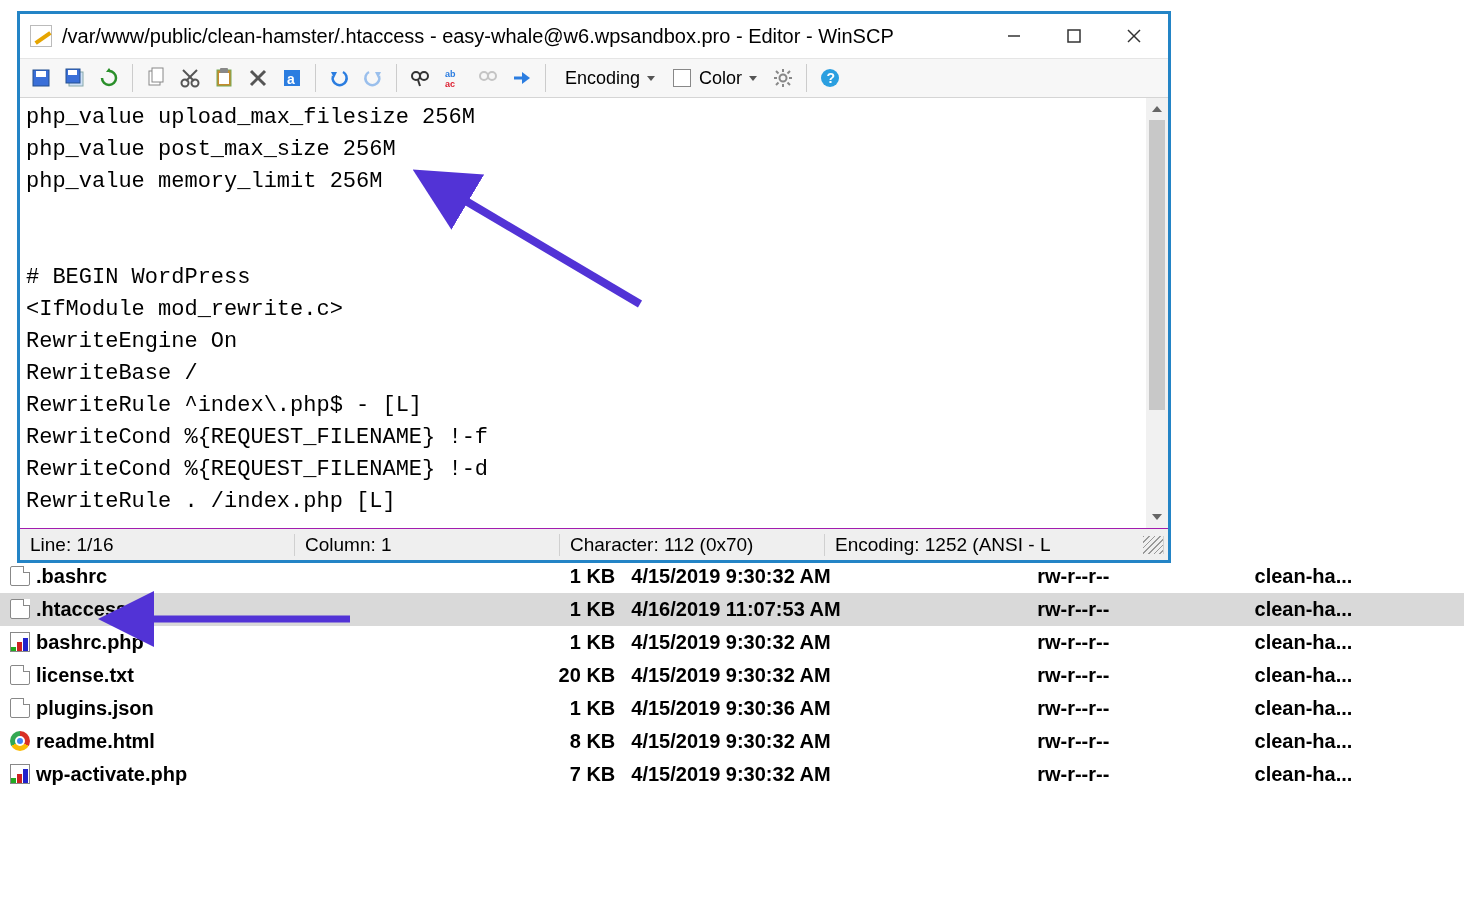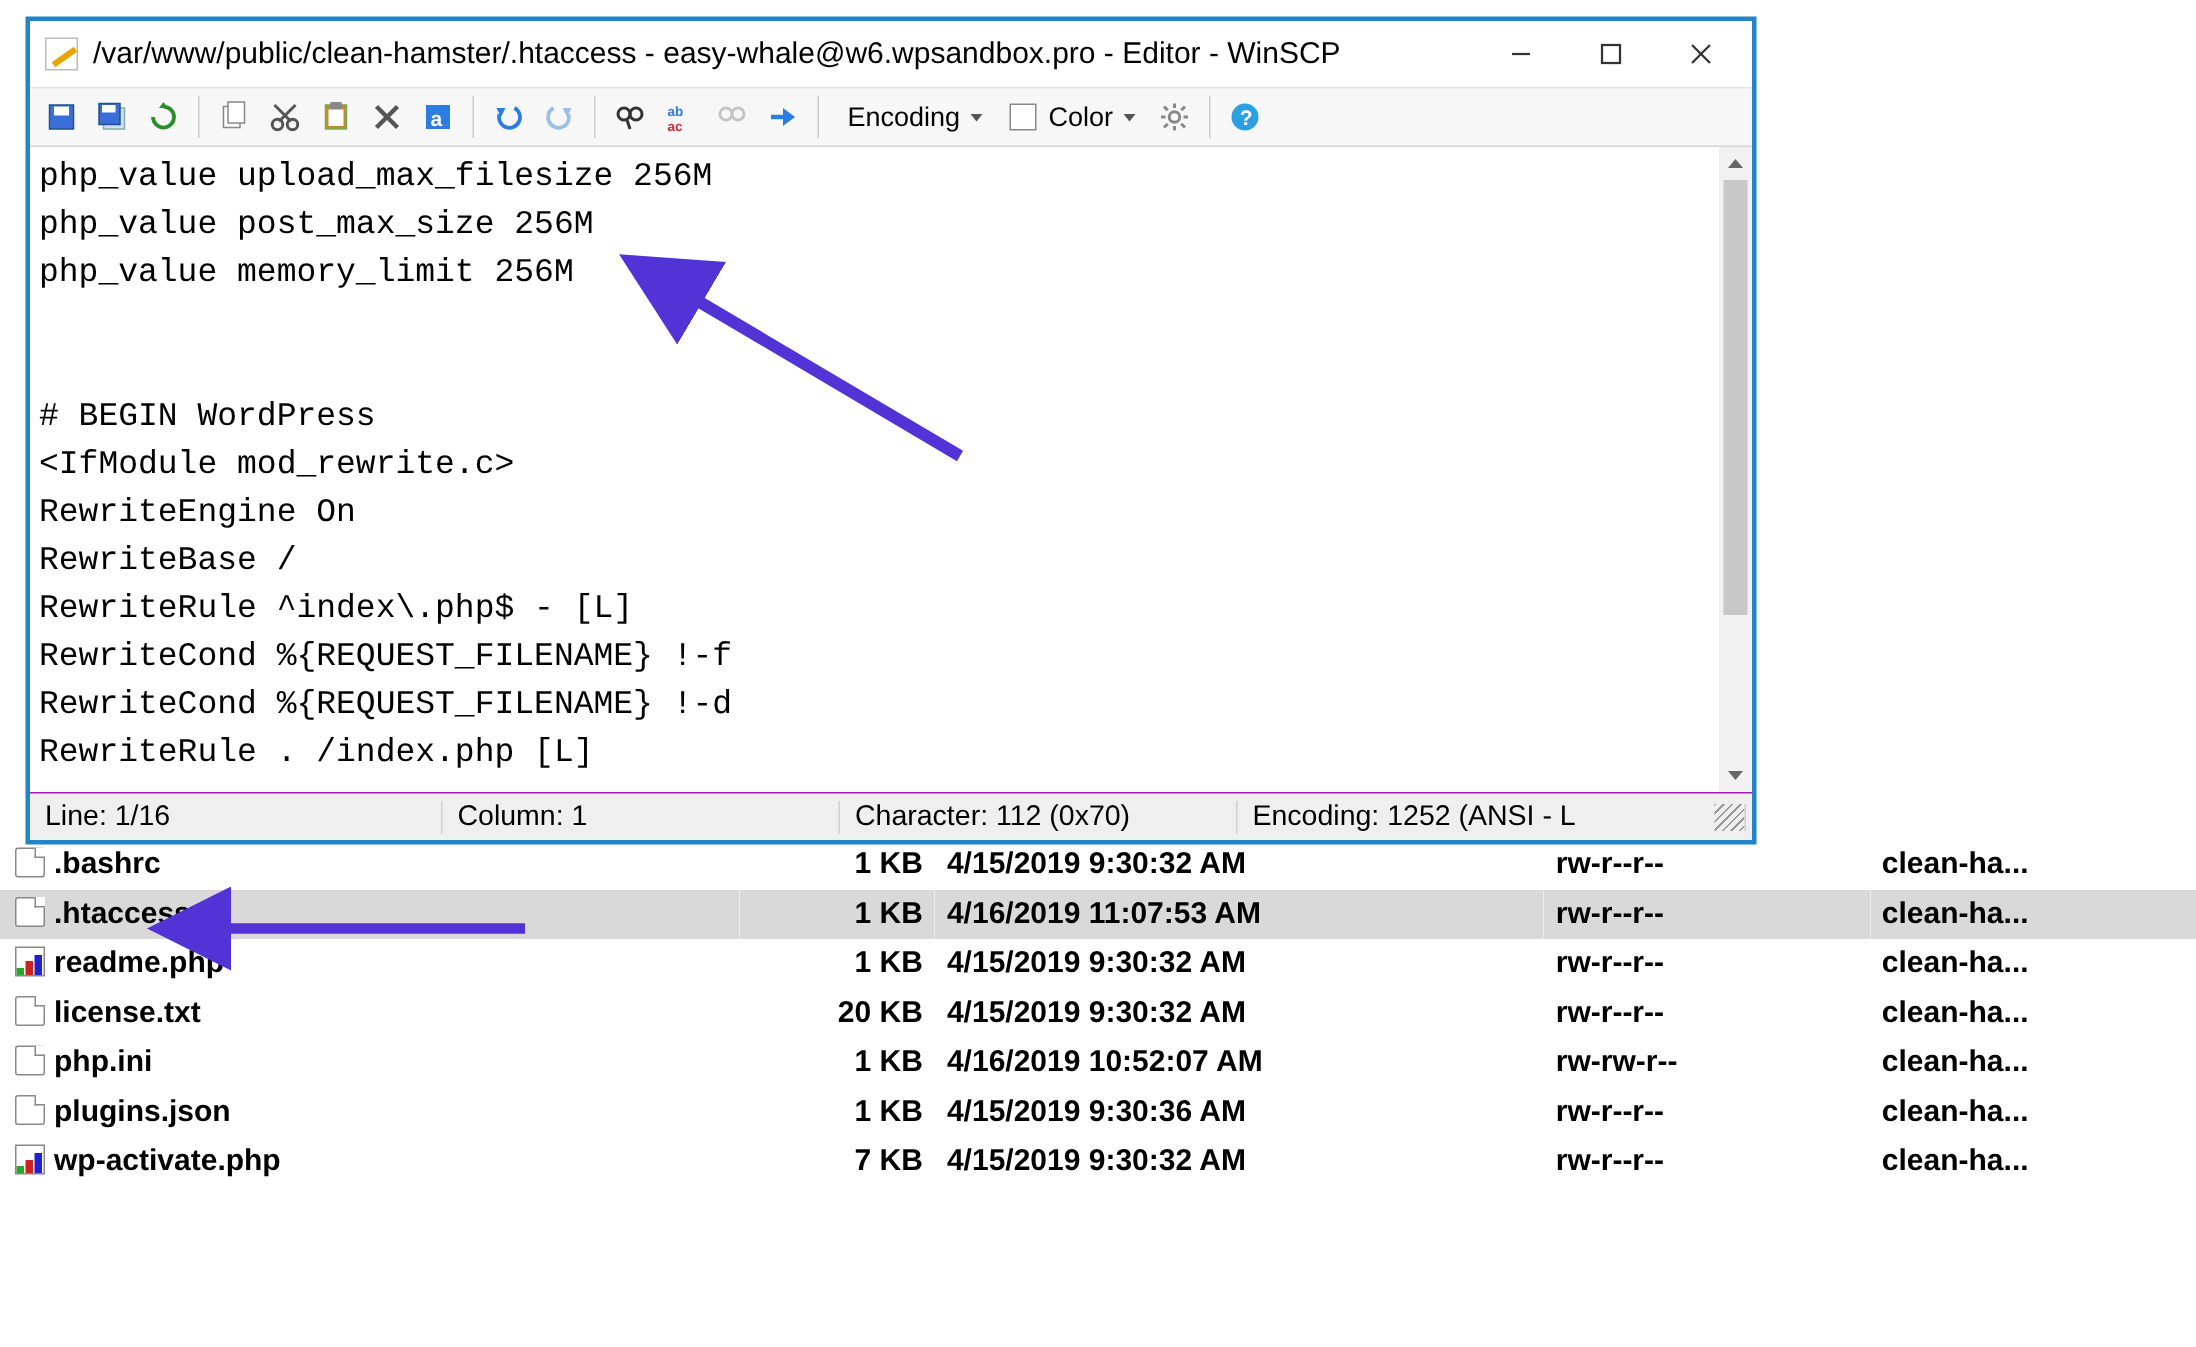--- a/index.html
+++ b/index.html
@@ -127,44 +127,44 @@
           <td class="col-owner">clean-ha...</td>
         </tr>
         <tr class="row-sel">
           <td class="col-name"><span class="fileicon icon-file"></span><span>.htaccess</span></td>
           <td class="col-size">1 KB</td>
           <td class="col-date">4/16/2019 11:07:53 AM</td>
           <td class="col-perm">rw-r--r--</td>
           <td class="col-owner">clean-ha...</td>
         </tr>
         <tr>
-          <td class="col-name"><span class="fileicon icon-chart"></span><span>readme.php</span></td>
+          <td class="col-name"><span class="fileicon icon-chart"></span><span>bashrc.php</span></td>
           <td class="col-size">1 KB</td>
           <td class="col-date">4/15/2019 9:30:32 AM</td>
           <td class="col-perm">rw-r--r--</td>
           <td class="col-owner">clean-ha...</td>
         </tr>
         <tr>
           <td class="col-name"><span class="fileicon icon-file"></span><span>license.txt</span></td>
           <td class="col-size">20 KB</td>
           <td class="col-date">4/15/2019 9:30:32 AM</td>
           <td class="col-perm">rw-r--r--</td>
-          <td class="col-owner">clean-ha...</td>
-        </tr>
-        <tr>
-          <td class="col-name"><span class="fileicon icon-file"></span><span>php.ini</span></td>
-          <td class="col-size">1 KB</td>
-          <td class="col-date">4/16/2019 10:52:07 AM</td>
-          <td class="col-perm">rw-rw-r--</td>
           <td class="col-owner">clean-ha...</td>
         </tr>
         <tr>
           <td class="col-name"><span class="fileicon icon-file"></span><span>plugins.json</span></td>
           <td class="col-size">1 KB</td>
           <td class="col-date">4/15/2019 9:30:36 AM</td>
+          <td class="col-perm">rw-r--r--</td>
+          <td class="col-owner">clean-ha...</td>
+        </tr>
+        <tr>
+          <td class="col-name"><span class="fileicon icon-chrome"></span><span>readme.html</span></td>
+          <td class="col-size">8 KB</td>
+          <td class="col-date">4/15/2019 9:30:32 AM</td>
           <td class="col-perm">rw-r--r--</td>
           <td class="col-owner">clean-ha...</td>
         </tr>
         <tr>
           <td class="col-name"><span class="fileicon icon-chart"></span><span>wp-activate.php</span></td>
           <td class="col-size">7 KB</td>
           <td class="col-date">4/15/2019 9:30:32 AM</td>
           <td class="col-perm">rw-r--r--</td>
           <td class="col-owner">clean-ha...</td>
         </tr>

